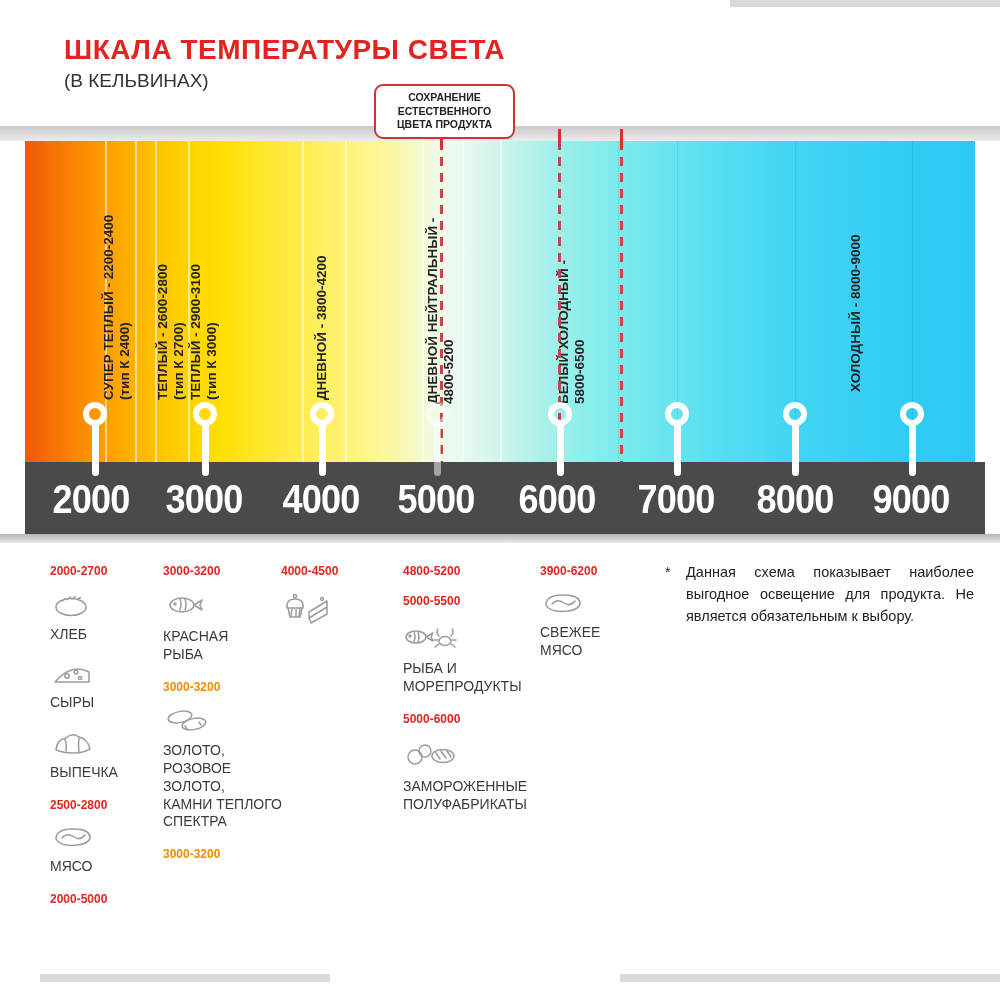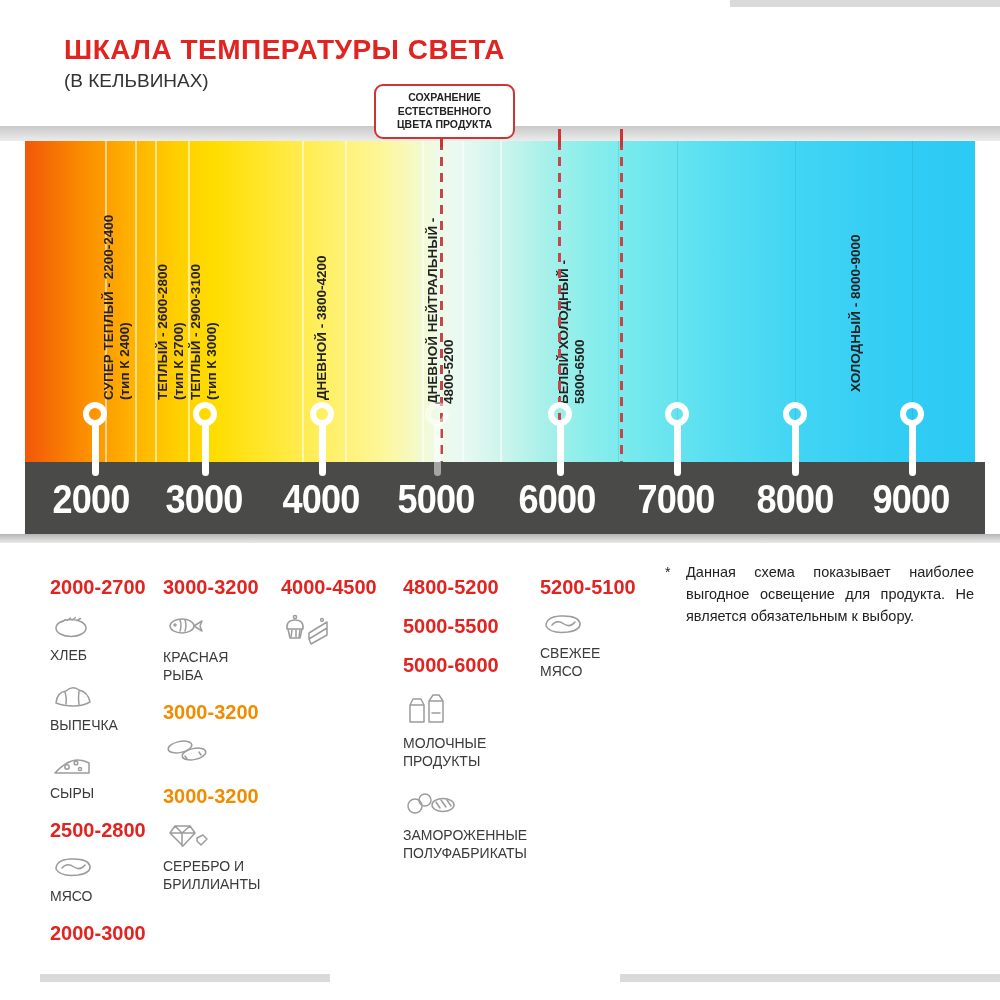--- a/index.html
+++ b/index.html
@@ -32,21 +32,21 @@
             top:402px;z-index:4;}
   .pin-stem{position:absolute;width:7px;height:52px;background:#fff;top:424px;
             border-radius:0 0 4px 4px;z-index:4;}
   .pin-faded{opacity:.5;}
   .scale-bar{position:absolute;left:25px;top:462px;width:960px;height:72px;background:#4a4a49;z-index:2;}
   .tick{position:absolute;top:14px;transform:translateX(-50%) scaleX(.88);font-size:41px;
         font-weight:700;color:#fff;letter-spacing:-1px;}
   .below-strip{position:absolute;left:0;top:534px;width:1000px;height:9px;
                background:linear-gradient(#b5b5b5,#eaeaea);}
   .col{position:absolute;top:560px;}
-  .range{font-size:20px;font-weight:700;margin:16px 0 9px;}
+  .range{font-size:12px;font-weight:700;margin:4px 0 9px;}
   .range.red{color:#e2231f;}
   .range.orange{color:#f08c00;}
   .group{margin-bottom:16px;}
   .item{margin-bottom:13px;}
   .item .icon{display:block;margin-bottom:3px;}
   .icon svg{stroke:#9c9c9c;fill:none;stroke-width:1.5;stroke-linecap:round;stroke-linejoin:round;}
   .ilabel{font-size:14px;line-height:1.28;color:#3a3a3a;white-space:pre-line;}
   .note-marker{position:absolute;left:665px;top:564px;font-size:14px;color:#222;}
   .note-text{position:absolute;left:686px;top:562px;width:288px;font-size:14.5px;line-height:1.5;
              text-align:justify;color:#222;}
@@ -152,50 +152,50 @@
       <div class="item">
         <span class="icon">
           <svg width="46" height="32" viewBox="0 0 46 32">
               <ellipse cx="21" cy="20" rx="15" ry="8.5"></ellipse>
               <path d="M12 14l3.5-2.5M17 12.5l3.5-2.5M22 12l3.5-2.5M27 12.5l3.5-2"></path>
             </svg></span>
         <div class="ilabel">ХЛЕБ</div>
       </div>
       <div class="item">
         <span class="icon">
-          <svg width="46" height="32" viewBox="0 0 46 32">
-              <path d="M6 25q1-11 10-12 6-6 13-1 9 2 11 12-7 4-16 4-11 0-18-3z"></path>
-              <path d="M15 14q2 6 1 12M29 13q-1 7 0 14"></path>
-            </svg></span>
-        <div class="ilabel">ВЫПЕЧКА</div>
-      </div>
-      <div class="item">
-        <span class="icon">
           <svg width="44" height="30" viewBox="0 0 44 30">
               <path d="M5 25L39 25 39 15Q22 6 5 25Z"></path>
               <circle cx="17" cy="19" r="2.2"></circle>
               <circle cx="26" cy="15" r="1.8"></circle>
               <circle cx="30" cy="21" r="1.6"></circle>
             </svg></span>
         <div class="ilabel">СЫРЫ</div>
       </div>
+      <div class="item">
+        <span class="icon">
+          <svg width="46" height="32" viewBox="0 0 46 32">
+              <path d="M6 25q1-11 10-12 6-6 13-1 9 2 11 12-7 4-16 4-11 0-18-3z"></path>
+              <path d="M15 14q2 6 1 12M29 13q-1 7 0 14"></path>
+            </svg></span>
+        <div class="ilabel">ВЫПЕЧКА</div>
+      </div>
     </div>
     <div class="group">
       <div class="range red">2500-2800</div>
       <div class="item">
         <span class="icon">
           <svg width="46" height="30" viewBox="0 0 46 30">
               <path d="M6 18Q6 9 20 8 38 7 40 15 41 22 28 24 10 26 6 18Z"></path>
               <path d="M12 17Q17 11 24 16 30 20 35 14"></path>
             </svg></span>
         <div class="ilabel">МЯСО</div>
       </div>
     </div>
     <div class="group">
-      <div class="range red">2000-3000</div>
+      <div class="range red">2000-5000</div>
     </div>
   </div>
 
   <div class="col" style="left:163px;width:122px;">
     <div class="group">
       <div class="range red">3000-3200</div>
       <div class="item">
         <span class="icon">
           <svg width="46" height="34" viewBox="0 0 46 34">
               <ellipse cx="19" cy="18" rx="12" ry="7"></ellipse>
@@ -208,33 +208,28 @@
     </div>
     <div class="group">
       <div class="range orange">3000-3200</div>
       <div class="item">
         <span class="icon">
           <svg width="48" height="32" viewBox="0 0 48 32">
               <ellipse cx="17" cy="14" rx="12" ry="5.5" transform="rotate(-12 17 14)"></ellipse>
               <ellipse cx="31" cy="21" rx="12" ry="5.5" transform="rotate(-12 31 21)"></ellipse>
               <path d="M22 23l2 3M36 19l2 3"></path>
             </svg></span>
+        <div class="ilabel">ЗОЛОТО,
+РОЗОВОЕ ЗОЛОТО,
+КАМНИ ТЕПЛОГО
+СПЕКТРА</div>
       </div>
     </div>
     <div class="group">
       <div class="range orange">3000-3200</div>
-      <div class="item">
-        <span class="icon">
-          <svg width="48" height="34" viewBox="0 0 48 34">
-              <path d="M12 9h15l5 7-12 13-13-13zM12 9l7 7 8-7M7 16h25M19 16v13"></path>
-              <path d="M34 21l6-3 4 4-6 6-4-4z"></path>
-            </svg></span>
-        <div class="ilabel">СЕРЕБРО И
-БРИЛЛИАНТЫ</div>
-      </div>
     </div>
   </div>
 
   <div class="col" style="left:281px;width:118px;">
     <div class="group">
       <div class="range red">4000-4500</div>
       <div class="item">
         <span class="icon">
           <svg width="52" height="38" viewBox="0 0 52 38">
               <path d="M6 21q-1-9 8-9 9 0 8 9zM7 21h14l-2 9H9z"></path>
@@ -246,48 +241,52 @@
       </div>
     </div>
   </div>
 
   <div class="col" style="left:403px;width:158px;">
     <div class="group">
       <div class="range red">4800-5200</div>
     </div>
     <div class="group">
       <div class="range red">5000-5500</div>
+      <div class="item">
+        <span class="icon">
+          <svg width="54" height="36" viewBox="0 0 54 36">
+              <ellipse cx="13" cy="20" rx="10" ry="6"></ellipse>
+              <path d="M23 20l7-4-2 4 2 4zM11 15q2 4 0 10M15 15q2 4 0 10"></path>
+              <circle cx="7" cy="19" r=".9"></circle>
+              <ellipse cx="42" cy="24" rx="6" ry="4.5"></ellipse>
+              <path d="M36 19q-4-4-1-7M48 19q4-4 1-7M36 27l-4 3M48 27l4 3M35 23h-4M49 23h4"></path>
+            </svg></span>
+        <div class="ilabel">РЫБА И
+МОРЕПРОДУКТЫ</div>
+      </div>
     </div>
     <div class="group">
       <div class="range red">5000-6000</div>
-      <div class="item">
-        <span class="icon">
-          <svg width="48" height="42" viewBox="0 0 48 42">
-              <path d="M7 19v17h14V19l-3-6h-8zM7 19h14"></path>
-              <path d="M26 15v21h14V15l-4-6h-6zM26 15h14M29 27h8"></path>
-            </svg></span>
-        <div class="ilabel">МОЛОЧНЫЕ ПРОДУКТЫ</div>
-      </div>
       <div class="item">
         <span class="icon">
           <svg width="54" height="36" viewBox="0 0 54 36">
               <circle cx="12" cy="22" r="7"></circle>
               <circle cx="22" cy="16" r="6"></circle>
               <ellipse cx="40" cy="21" rx="11" ry="6.5"></ellipse>
               <path d="M33 18l4 6M38 16l5 7M44 16l4 6"></path>
             </svg></span>
         <div class="ilabel">ЗАМОРОЖЕННЫЕ
 ПОЛУФАБРИКАТЫ</div>
       </div>
     </div>
   </div>
 
   <div class="col" style="left:540px;width:122px;">
     <div class="group">
-      <div class="range red">5200-5100</div>
+      <div class="range red">3900-6200</div>
       <div class="item">
         <span class="icon">
           <svg width="46" height="30" viewBox="0 0 46 30">
               <path d="M6 18Q6 9 20 8 38 7 40 15 41 22 28 24 10 26 6 18Z"></path>
               <path d="M12 17Q17 11 24 16 30 20 35 14"></path>
             </svg></span>
         <div class="ilabel">СВЕЖЕЕ
 МЯСО</div>
       </div>
     </div>

